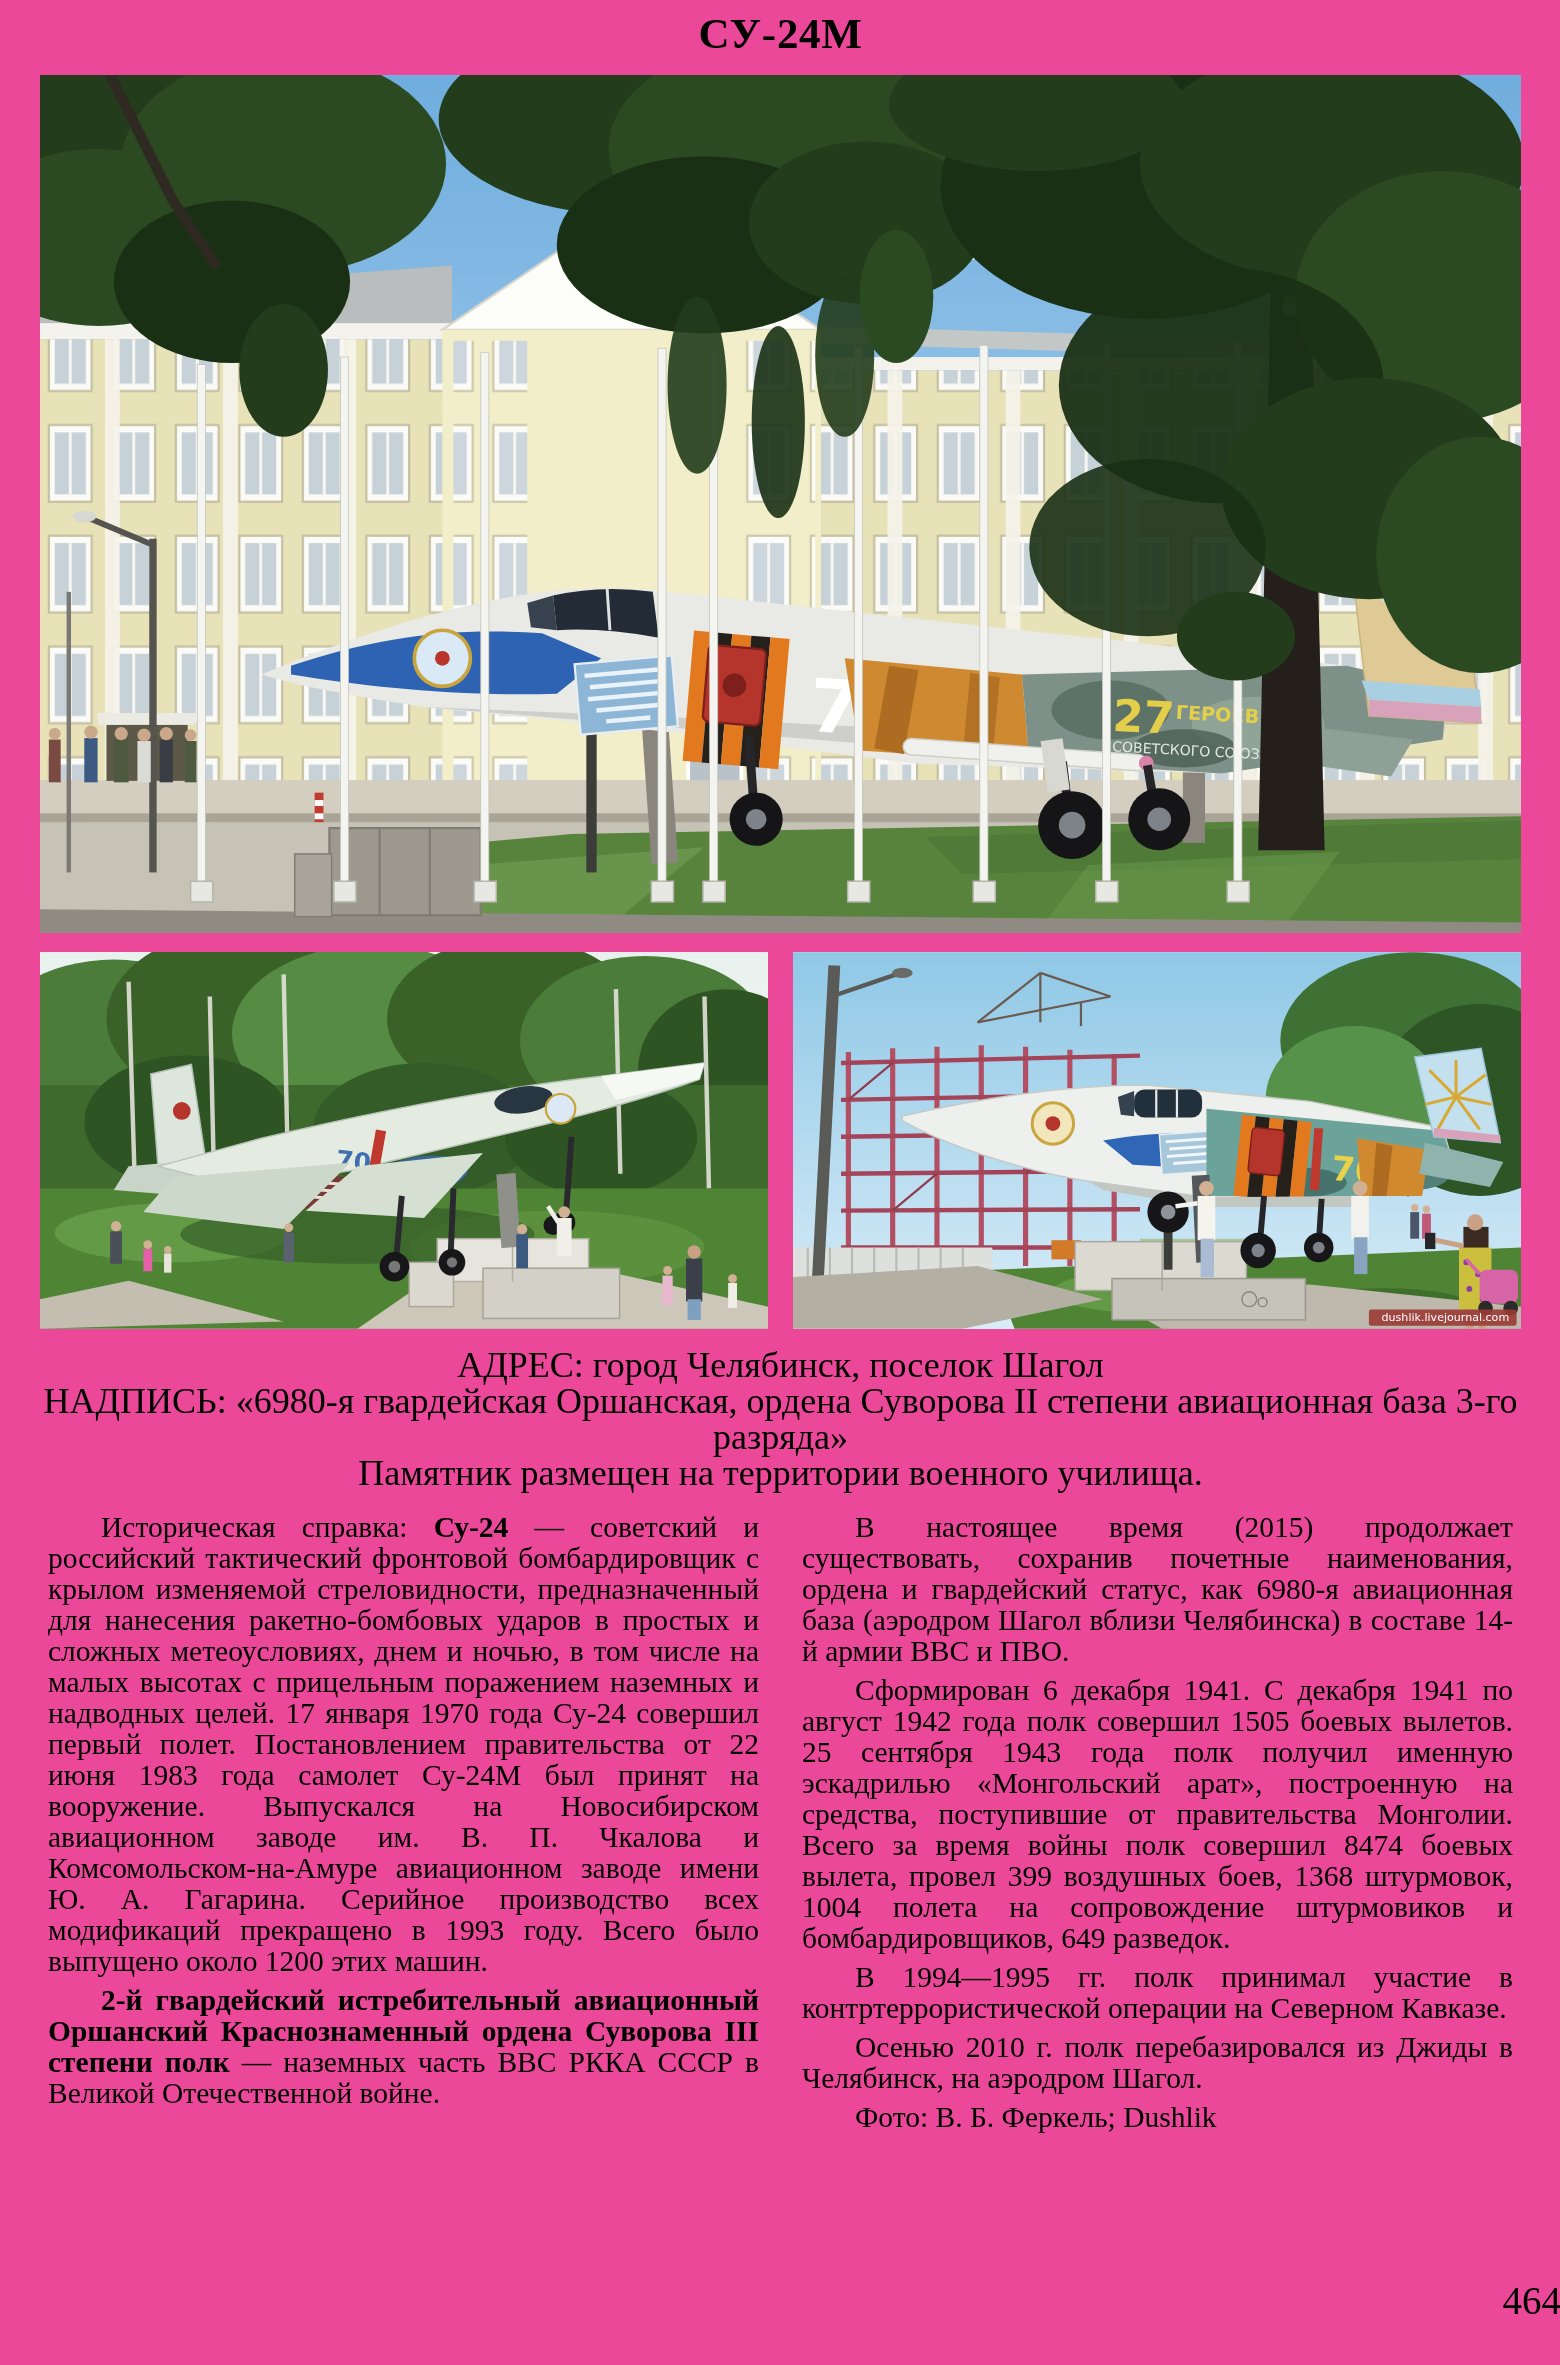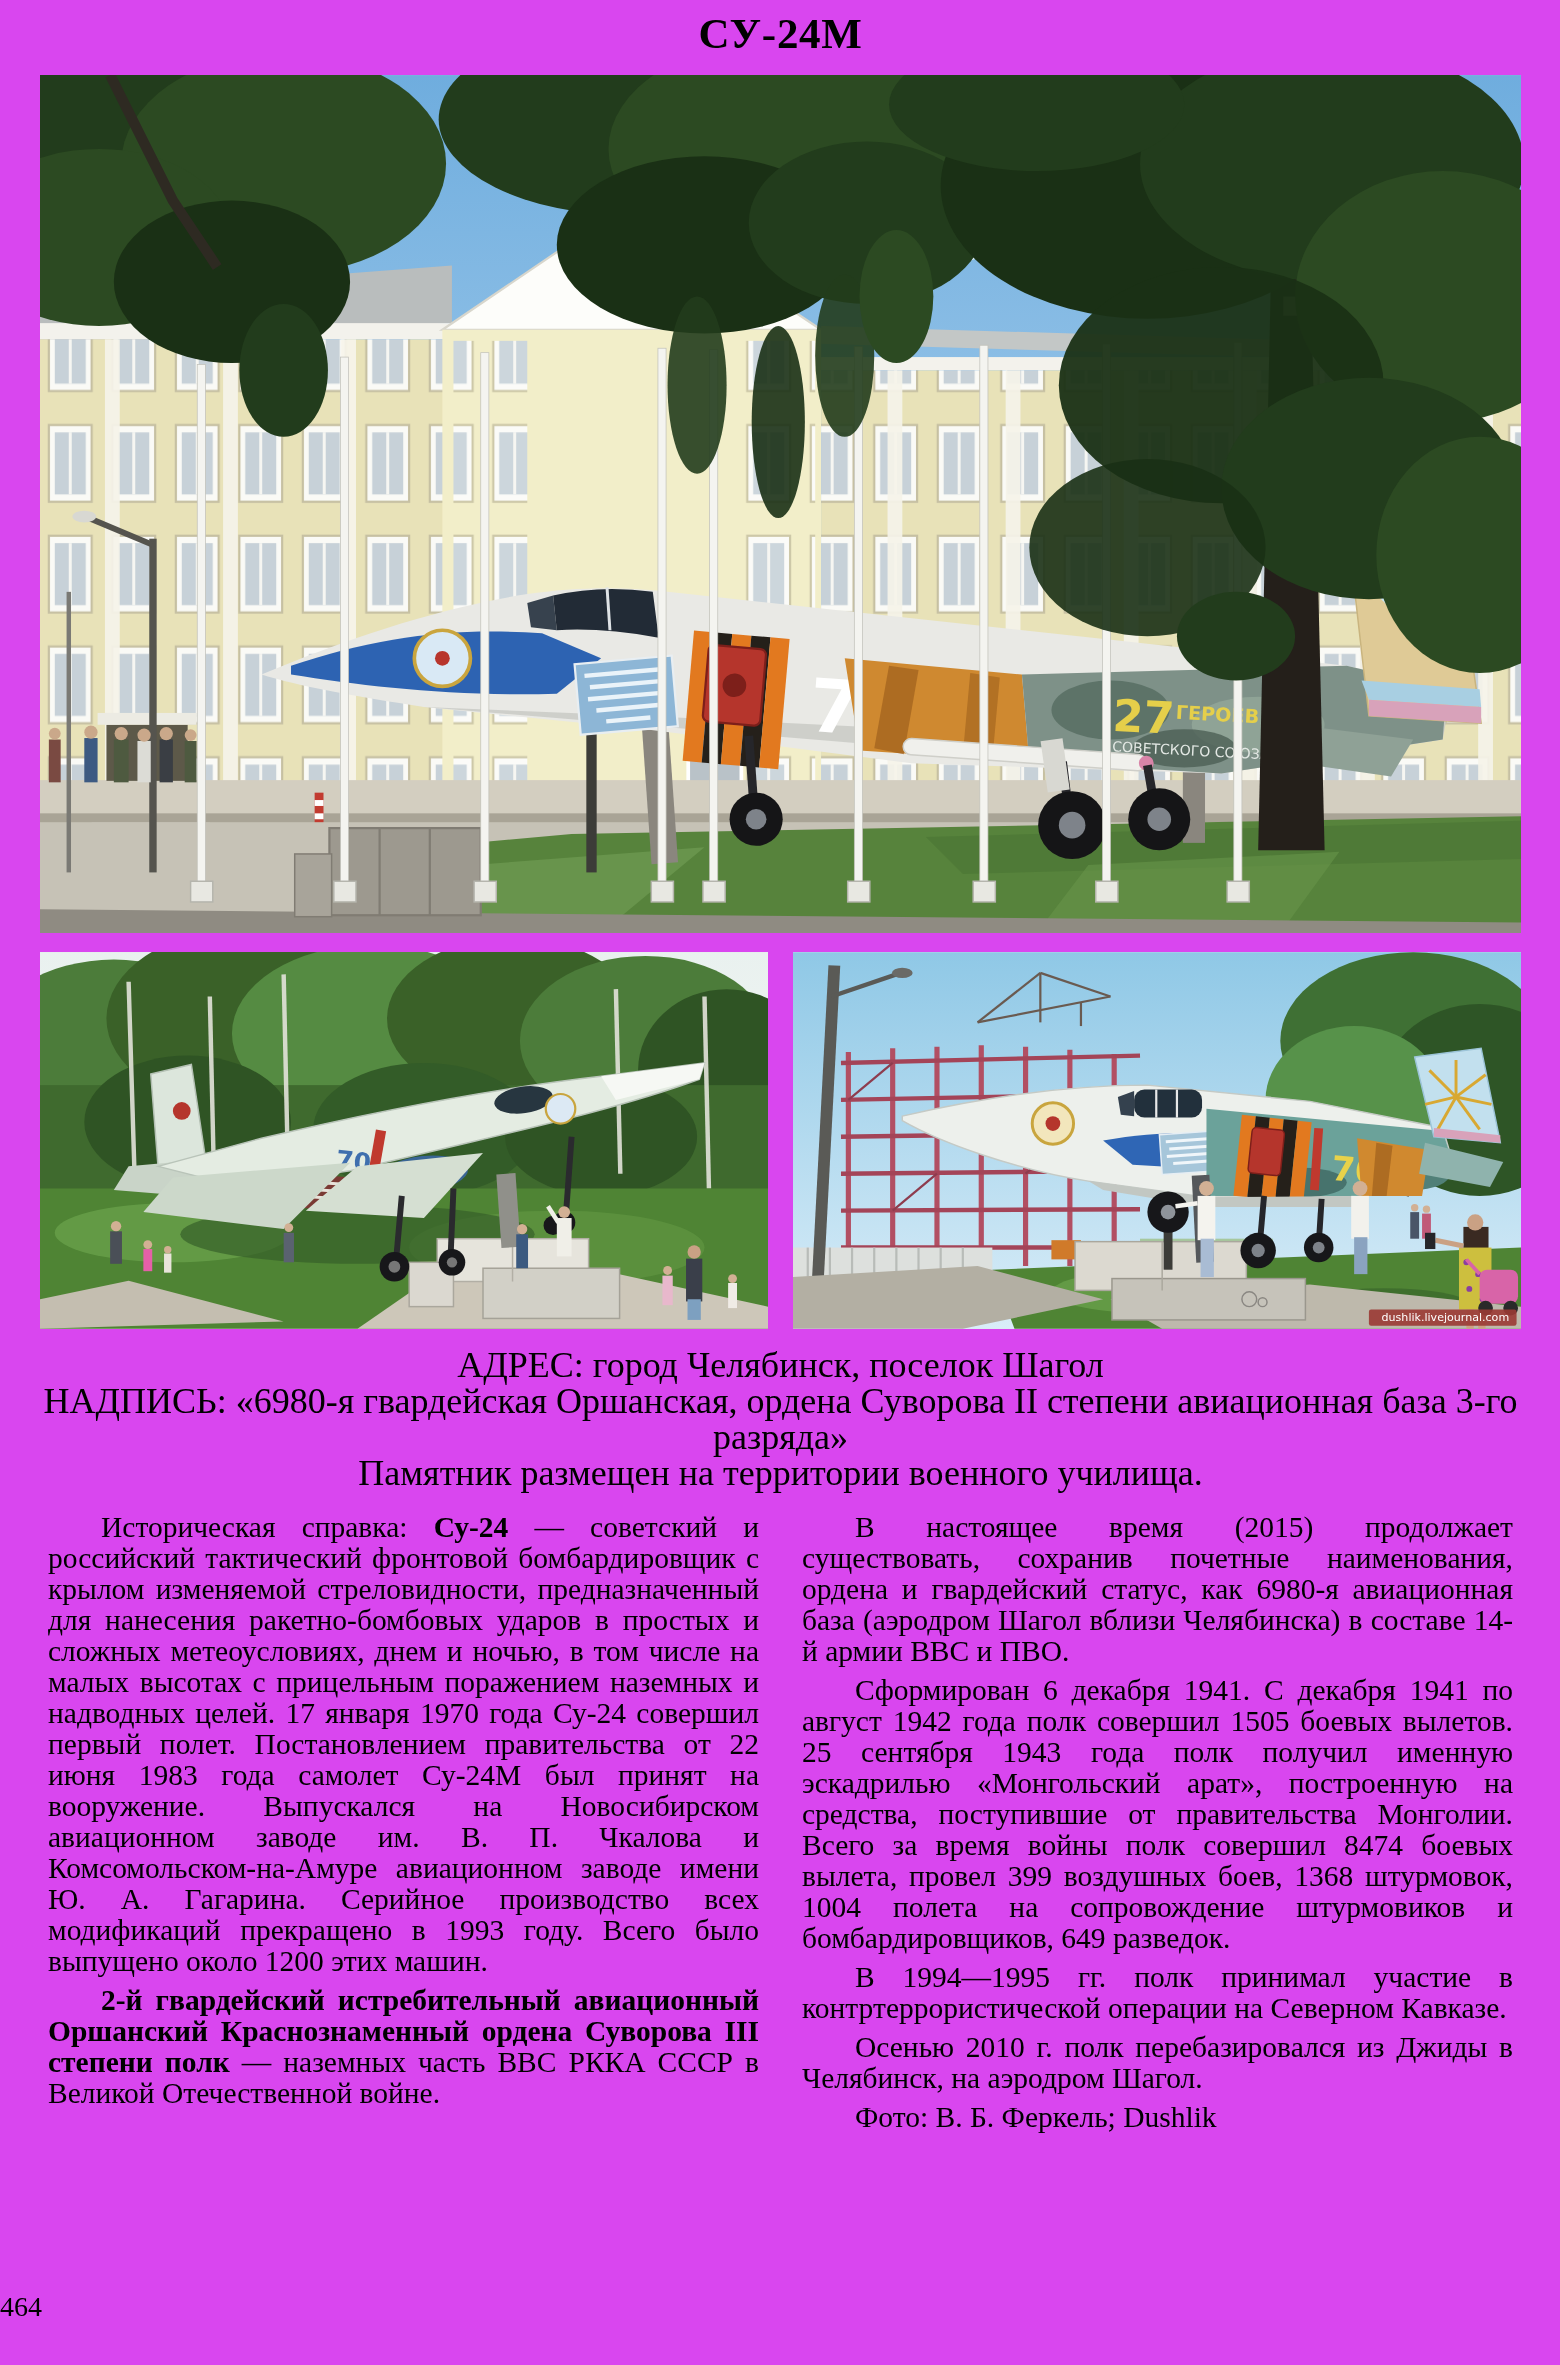--- a/index.html
+++ b/index.html
@@ -1,29 +1,29 @@
 <!DOCTYPE html>
 <html style="font-size:11.8px"><head>
 <meta charset="utf-8">
 <style>
   html,body{margin:0;padding:0;background:#ffffff;}
-  .page{position:relative;width:1561px;height:2366px;background:#d946ef;overflow:hidden;
+  .page{position:relative;width:1561px;height:2366px;background:#ec4899;overflow:hidden;
         font-family:"Liberation Serif","DejaVu Serif",serif;color:#000;box-sizing:border-box;padding:0 40px;}
   .title{margin-top:10.3px;text-align:center;font-size:43px;font-weight:bold;letter-spacing:0.7px;line-height:47px;}
   .photo{display:block;overflow:hidden;background:#dfe7ea;}
   .photo-main{width:1481px;height:858px;margin-top:17.7px;}
   .photo-row{width:1481px;margin-top:19px;display:flex;justify-content:space-between;}
   .photo-small{width:728px;height:377px;}
   .info{margin-top:17.7px;text-align:center;font-size:36px;line-height:36px;}
   .info b{font-weight:normal;}
   .article{margin-top:13.3px;display:flex;justify-content:space-between;}
   .col{width:727px;text-align:justify;font-size:29.5px;line-height:31px;}
   .col p{margin:8px;text-indent:53px;}
   .col p b{font-weight:bold;}
-  .page-number{position:absolute;left:0;right:0;bottom:43px;text-align:left;font-size:28px;}
+  .page-number{position:absolute;left:0;right:0;bottom:43px;text-align:right;font-size:39px;}
   svg{display:block;}
   svg text{font-family:"DejaVu Sans","Liberation Sans",sans-serif;}
 </style>
 </head>
 <body>
 
 <div class="page">
 
   <div class="title">СУ-24М</div>
 

